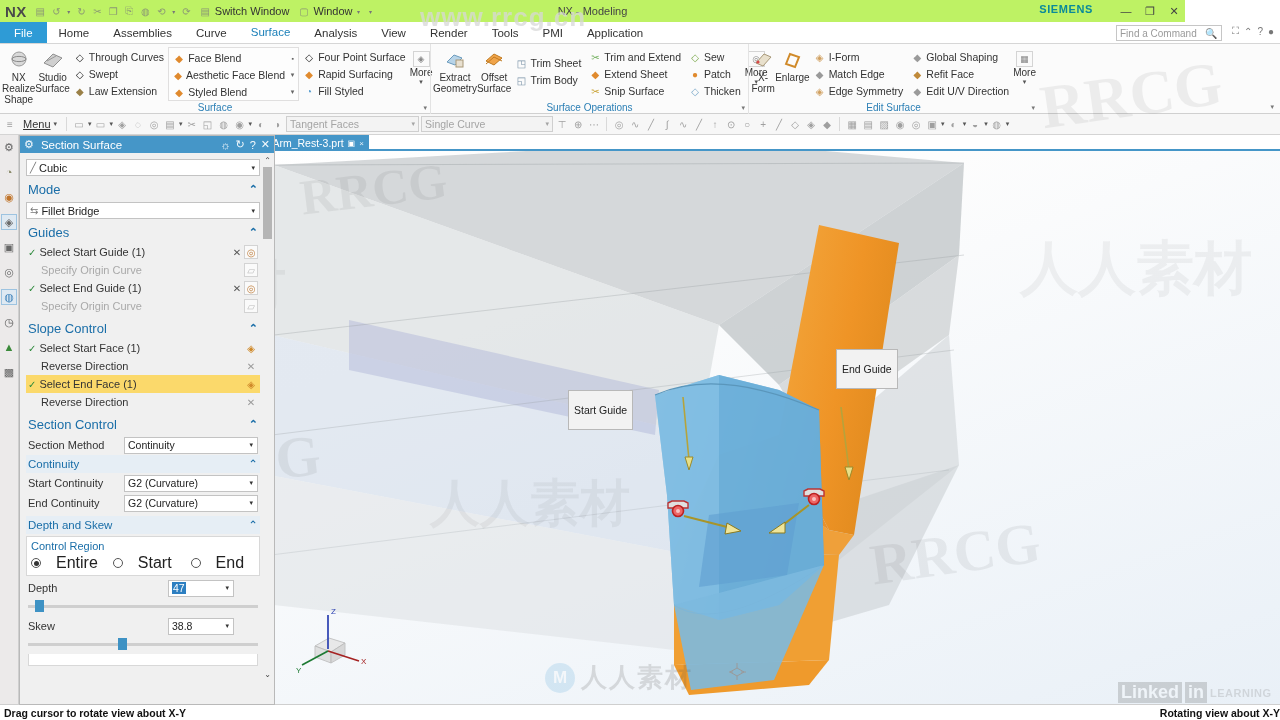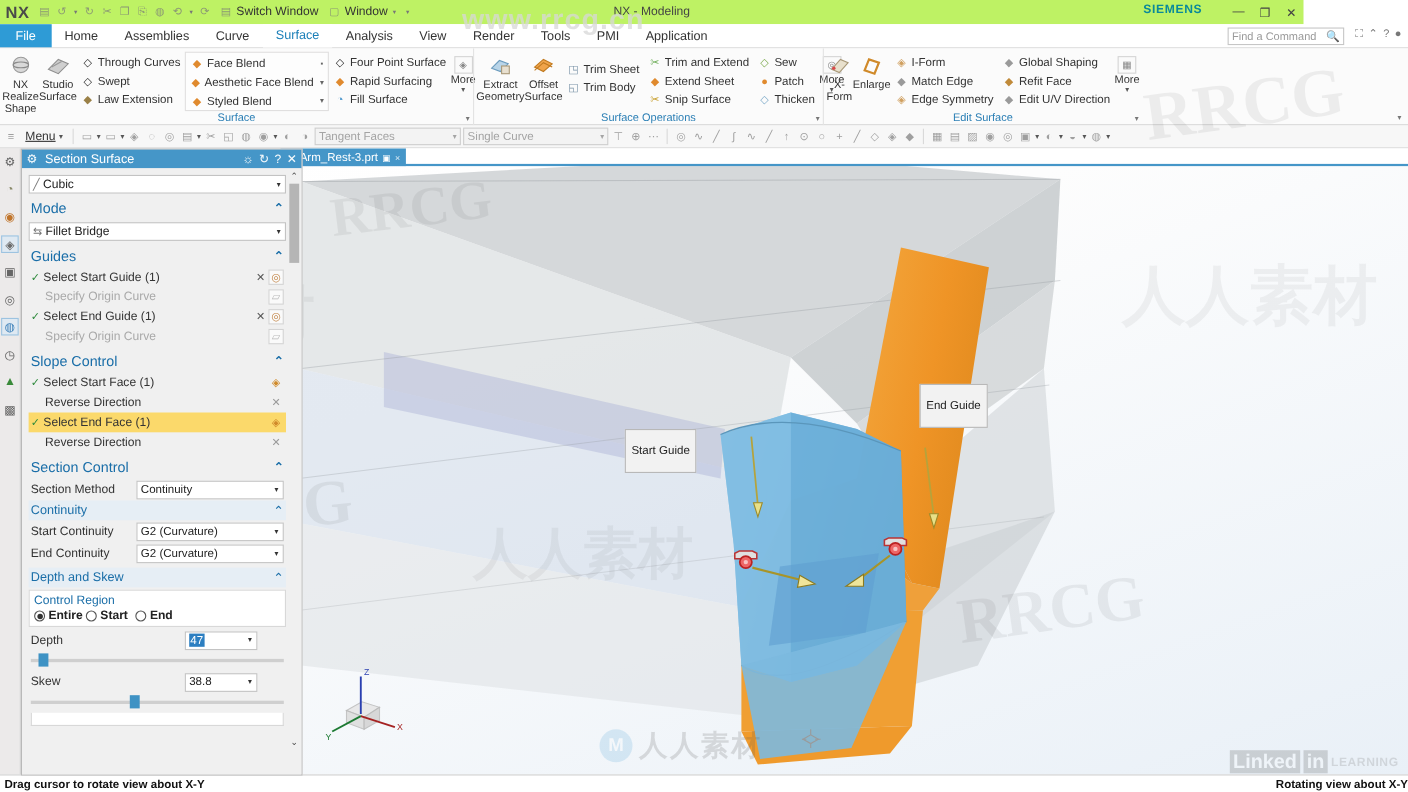--- a/index.html
+++ b/index.html
@@ -236,21 +236,21 @@
     display:flex; align-items:center; height:20px; font-size:11px; color:#333; padding:0 2px;
   }
   .field-row .lb { width:96px; }
   .minicombo {
     flex:1; height:17px; border:1px solid #c3c3c3; background:#fff; display:flex;
     align-items:center; padding:0 3px; font-size:10.5px; color:#222; position:relative;
   }
   .minicombo .cv { position:absolute; right:4px; font-size:7px; color:#333; }
   .panelbox { background:#fff; border:1px solid #d8d8d8; padding:3px 4px; margin:2px 0; }
   .cr-title { font-size:11px; color:#1a6ea8; padding-bottom:2px; }
-  .radios { display:flex; align-items:center; gap:3px; font-size:11px;font-weight:bold; }
+  .radios { display:flex; align-items:center; gap:15px; font-size:16px; }
   .radio { width:10px; height:10px; border:1.4px solid #555; border-radius:50%;
            display:inline-flex; align-items:center; justify-content:center; }
   .radio.on::after { content:''; width:5px; height:5px; border-radius:50%; background:#333; }
   .slider { position:relative; height:12px; margin:2px 2px 4px 2px; }
   .slider .track { position:absolute; left:0; right:0; top:5px; height:3px; background:#cfcfcf; }
   .slider .thumb { position:absolute; top:0; width:9px; height:12px; background:#3e92c4; }
   .val-sel { background:#2d7fc1; color:#fff; padding:0 1px; }
 
   .dlg-foot {
     height:22px; background:#f0f0f0; display:flex; align-items:center;
@@ -396,21 +396,21 @@
         <div class="smallbtn">
           <span class="smico">◇</span>
           <span class="lbl">Four Point Surface</span>
         </div>
         <div class="smallbtn">
           <span class="smico" style="color:#e08a2e">◆</span>
           <span class="lbl">Rapid Surfacing</span>
         </div>
         <div class="smallbtn">
           <span class="smico" style="color:#5b9fd0">◔</span>
-          <span class="lbl">Fill Surface</span>
+          <span class="lbl">Fill Styled</span>
         </div>
       </div>
       <div class="moreb">
         <div class="sq">◈</div>
         <div class="lbl">More</div>
         <div class="caretd">▾</div>
       </div>
       <div class="glabel">Surface</div>
       <div class="gexp">▾</div>
     </div>

